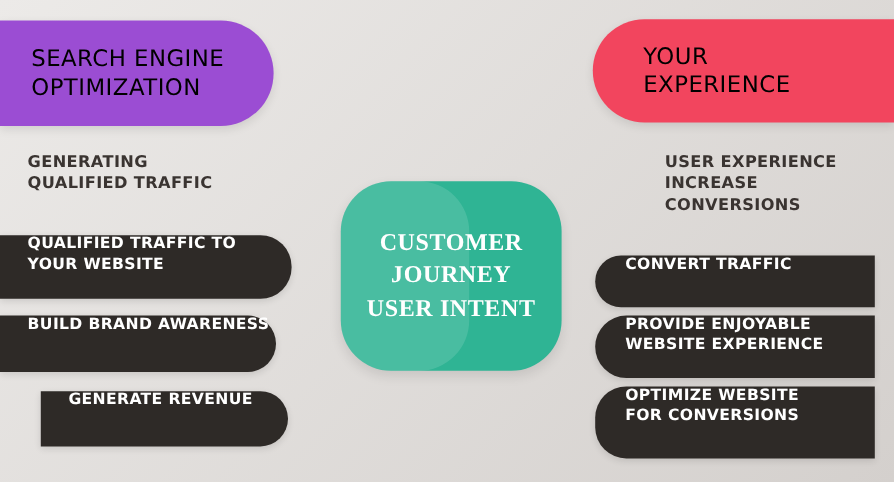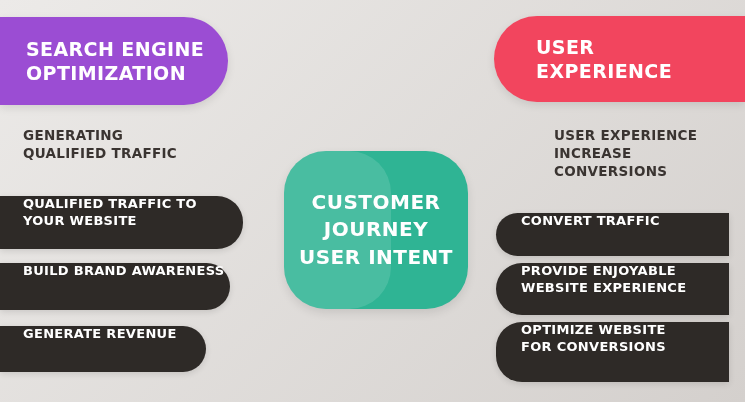--- a/index.html
+++ b/index.html
@@ -16,21 +16,21 @@
     width:745px;height:402px;
     font-family:"DejaVu Sans","Liberation Sans",sans-serif;
   }
   .canvas{
     position:relative;width:745px;height:402px;overflow:hidden;
     background:linear-gradient(135deg,var(--bg-from) 0%,var(--bg-to) 100%);
   }
   
   .header-pill{
     position:absolute;display:flex;align-items:center;
-    color:#ffffff;font-weight:700;font-size:19px;line-height:1.28;
+    color:#000000;font-weight:400;font-size:19px;line-height:1.28;
     letter-spacing:.4px;box-shadow:0 3px 8px rgba(0,0,0,.10);
   }
   .header-pill.purple{
     left:0;top:17px;width:228px;height:88px;
     border-radius:0 44px 44px 0;
     background:var(--purple);
     padding-left:26px;box-sizing:border-box;
   }
   .header-pill.pink{
     right:0;top:16px;width:251px;height:86px;
@@ -49,38 +49,38 @@
   .dark-pill{
     position:absolute;display:flex;
     background:var(--dark-pill);color:#fff;
     font-weight:800;font-size:13px;line-height:1.3;letter-spacing:.3px;
     box-sizing:border-box;box-shadow:0 2px 6px rgba(0,0,0,.12);
   }
   .dark-pill.from-left{left:0;border-radius:0 26px 26px 0;padding-left:23px;}
   .dark-pill.from-right{right:16px;border-radius:26px 0 0 26px;padding-left:25px;}
   .pill-l1{top:196px;width:243px;height:53px;}
   .pill-l2{top:263px;width:230px;height:47px;}
-  .pill-l3{top:326px;width:206px;height:46px;}
+  .pill-l3{top:326px;width:206px;height:46px;margin-left:34px;}
   .pill-r1{top:213px;width:233px;height:43px;}
   .pill-r2{top:263px;width:233px;height:52px;}
   .pill-r3{top:322px;width:233px;height:60px;}
   
   .center-shape{
     position:absolute;left:284px;top:151px;width:184px;height:158px;
     border-radius:42px;background:var(--teal);
     display:flex;align-items:center;justify-content:center;
     box-shadow:0 4px 10px rgba(0,0,0,.10);
   }
   .center-shape .overlay{
     position:absolute;left:0;top:0;bottom:0;width:58%;
     border-radius:42px;background:rgba(255,255,255,.13);
   }
   .center-text{
     position:relative;z-index:1;color:#fff;text-align:center;
-    font-weight:800;font-size:20px;line-height:1.38;letter-spacing:.5px;
+    font-weight:800;font-size:20px;line-height:1.38;letter-spacing:.5px;font-family:Liberation Serif, serif;
   }
 </style>
 </head>
 <body>
 
 <div class="canvas">
 
   <div class="header-pill purple">
     <div class="header-text">
       <div>SEARCH ENGINE</div>
@@ -116,21 +116,21 @@
     <div class="overlay"></div>
     <div class="center-text">
       <div>CUSTOMER</div>
       <div>JOURNEY</div>
       <div>USER INTENT</div>
     </div>
   </div>
 
   <div class="header-pill pink">
     <div class="header-text">
-      <div>USER</div>
+      <div>YOUR</div>
       <div>EXPERIENCE</div>
     </div>
   </div>
 
   <div class="subtitle right">
     <div>USER EXPERIENCE</div>
     <div>INCREASE</div>
     <div>CONVERSIONS</div>
   </div>
 

